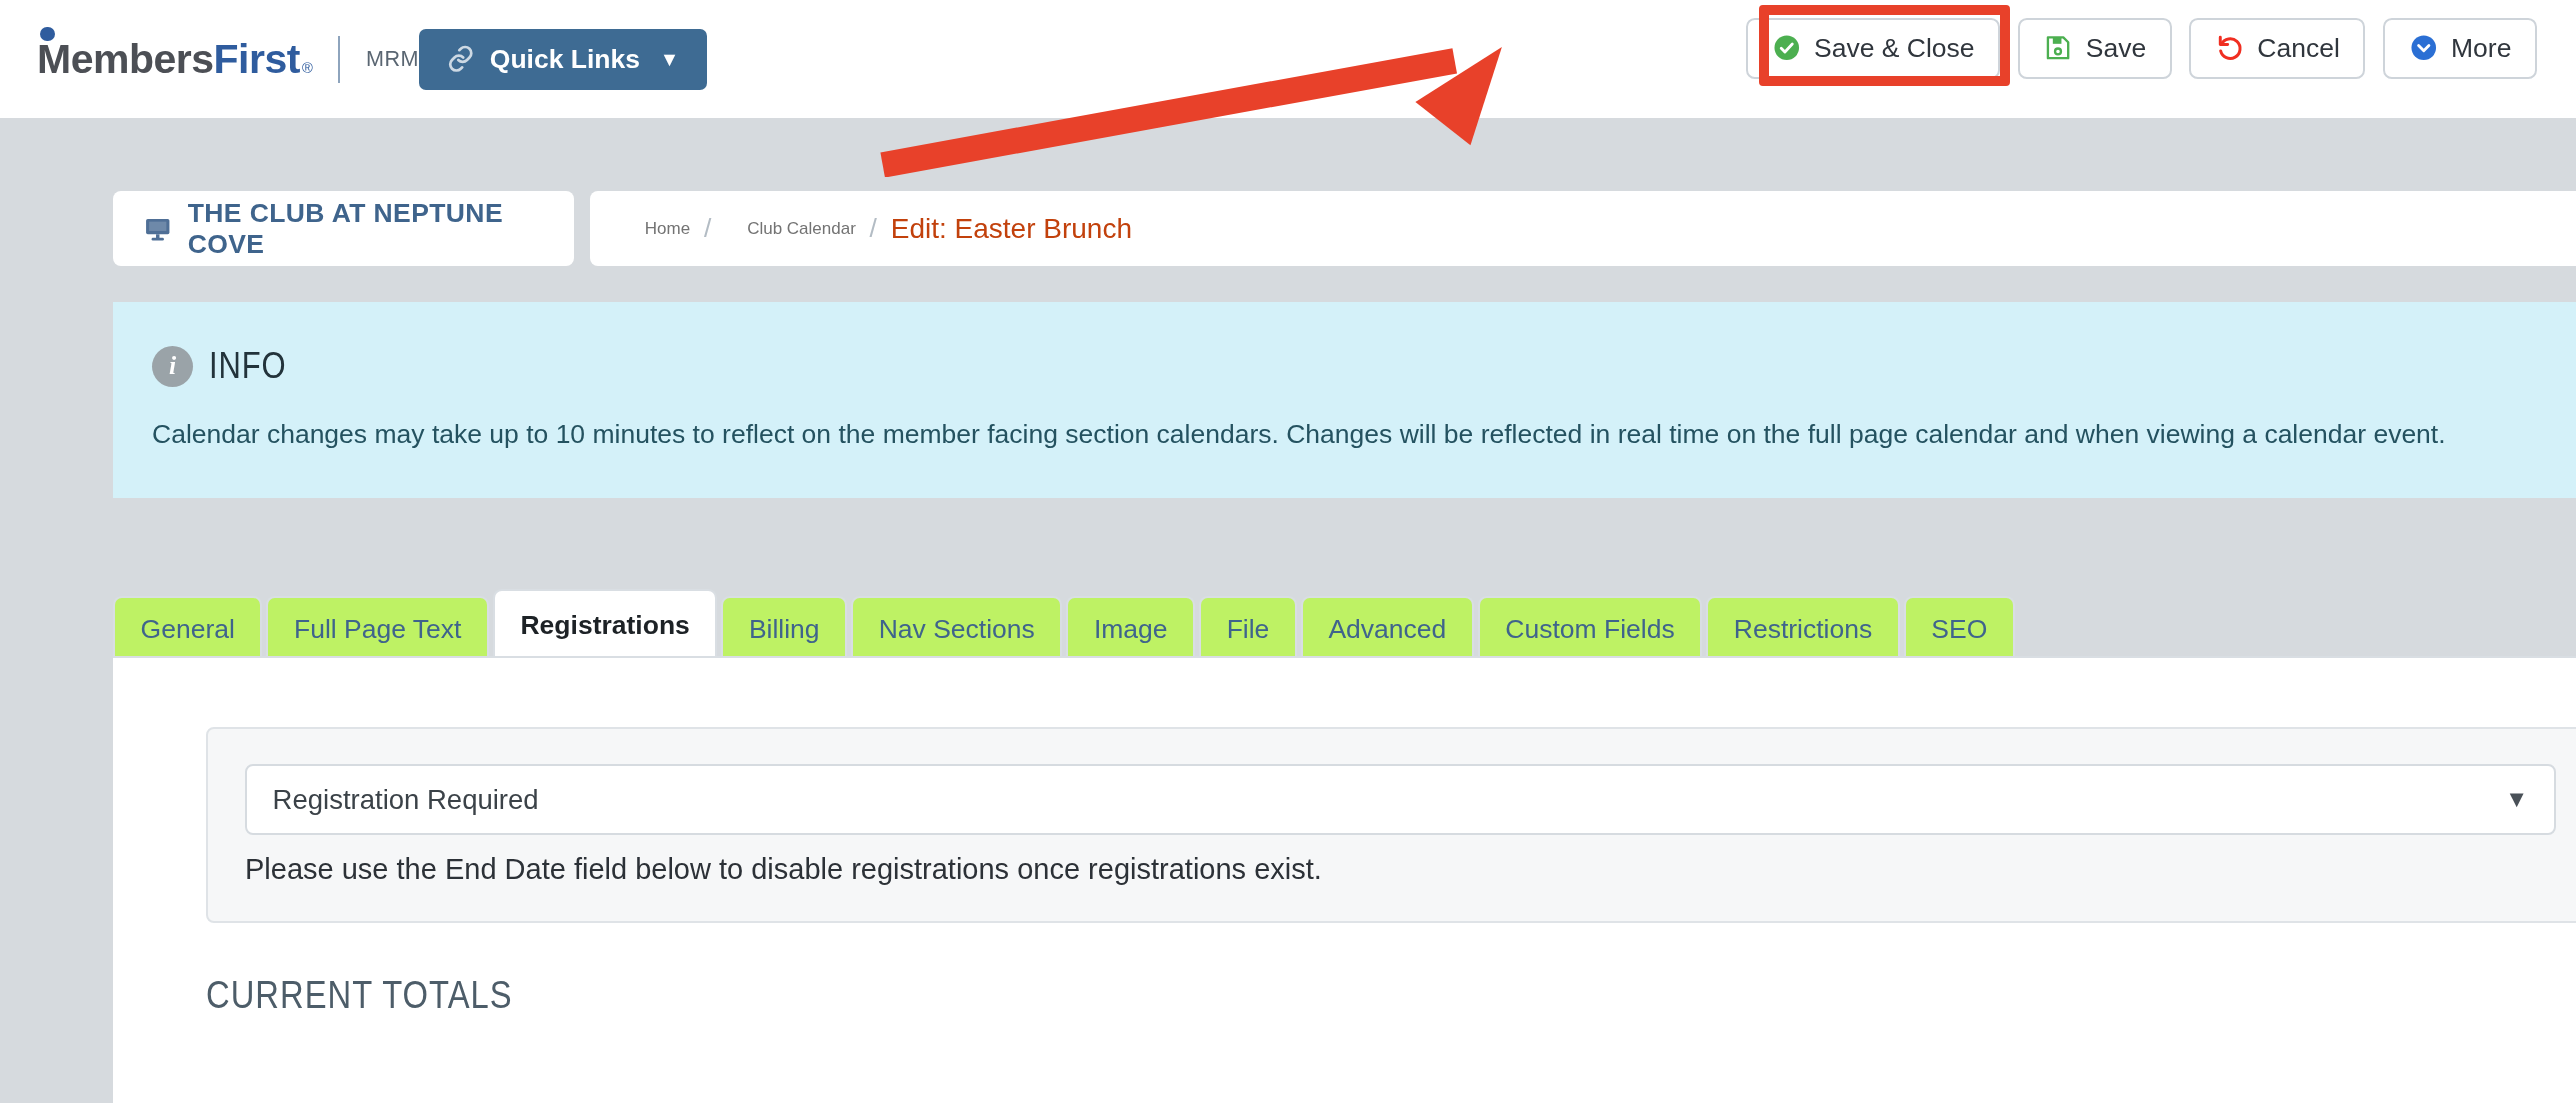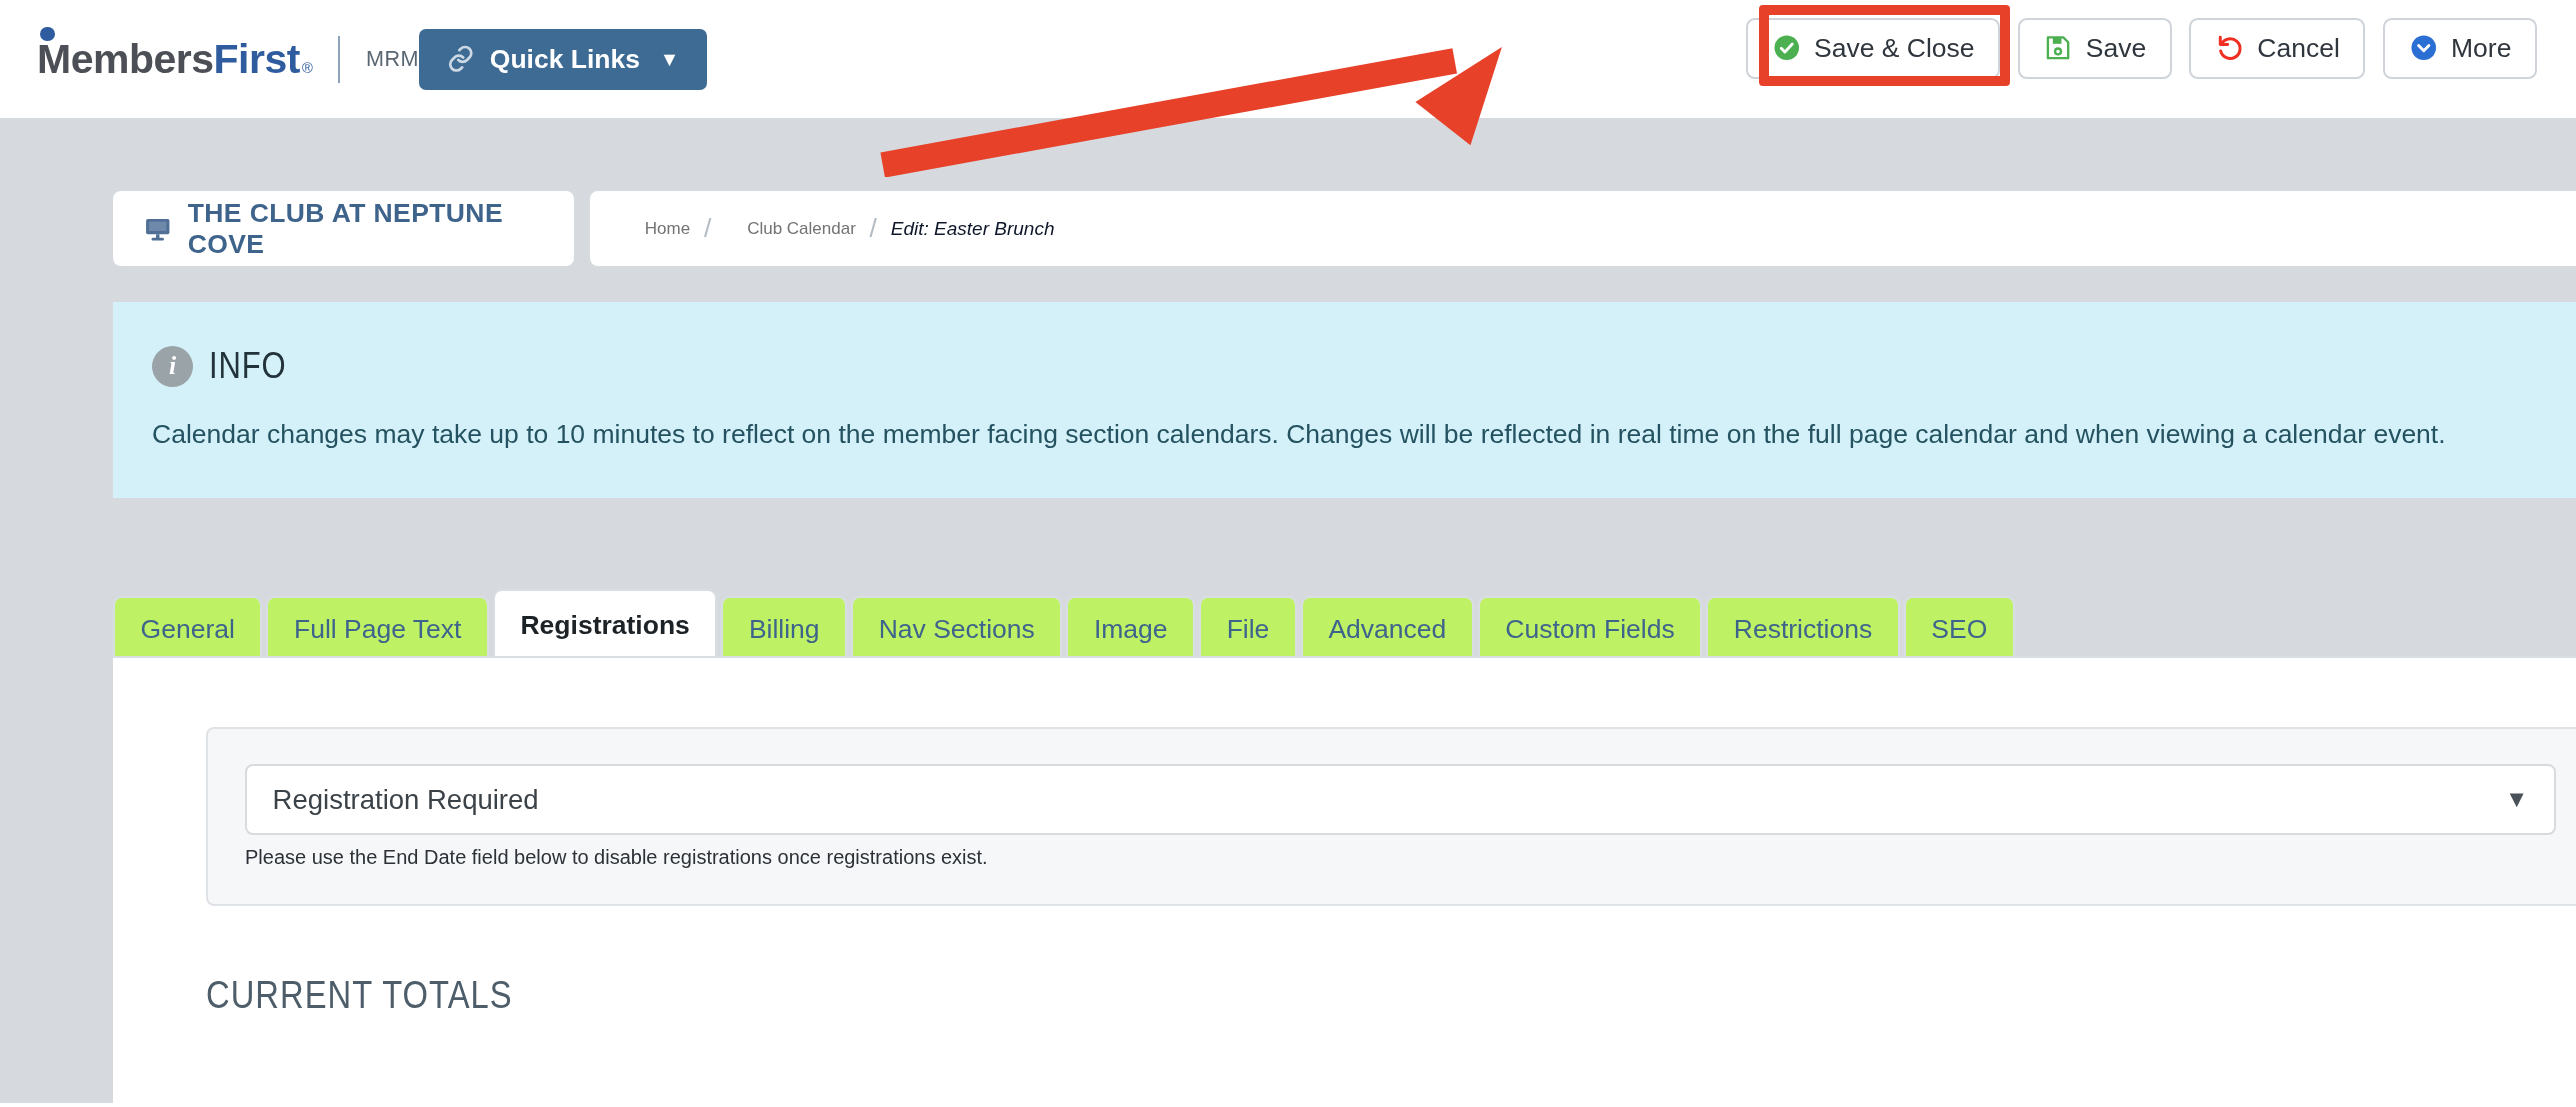--- a/index.html
+++ b/index.html
@@ -86,21 +86,21 @@
     font-size: 26.5px; font-weight: 700; color: #3f648c;
     letter-spacing: 0.4px;
   }
   .crumbs {
     background: #ffffff; border-radius: 7.9px;
     display: flex; align-items: center; gap: 13.8px;
     padding: 0 33px; width: 2429px;
   }
   .crumb-link { font-size: 17px; color: #737373; text-decoration: none; cursor: pointer; margin-left: 22px; }
   .crumb-sep { font-size: 26.5px; color: #b3bcc4; }
-  .crumb-current { font-size: 19px; color: #0f172a; font-style: italic; }
+  .crumb-current { font-size: 28px; color: #c2410c; }
 
   .infobox {
     position: absolute; top: 167px; left: 113px;
     width: 2497px; padding: 43px 39px 45px 39px;
     background: #d4f1f9;
   }
   .info-head { display: flex; align-items: center; gap: 15.7px; }
   .info-badge {
     width: 41px; height: 41px; border-radius: 50%;
     background: #9aa3a8; color: #ffffff;
@@ -145,21 +145,21 @@
     padding: 35px 37px;
   }
   .reg-select {
     width: 100%; height: 71px;
     background: #ffffff; border: 2px solid #d6dbe0; border-radius: 7.9px;
     display: flex; align-items: center; justify-content: space-between;
     padding: 0 25.6px; cursor: pointer;
   }
   .reg-select-value { font-size: 27.5px; color: #3b4248; }
   .sel-chevron { color: #4a5158; font-size: 23.6px; }
-  .reg-help { margin-top: 11px; font-size: 20px; color: #2c3137; }
+  .reg-help { margin-top: 18px; font-size: 29px; color: #2c3137; }
 
   .totals-title {
     position: absolute; top: 315px; left: 93px;
     font-size: 39px; color: #4d5d69; letter-spacing: 1.2px;
     transform: scaleX(0.84); transform-origin: left center;
   }
 </style>
 </head>
 <body>
 

